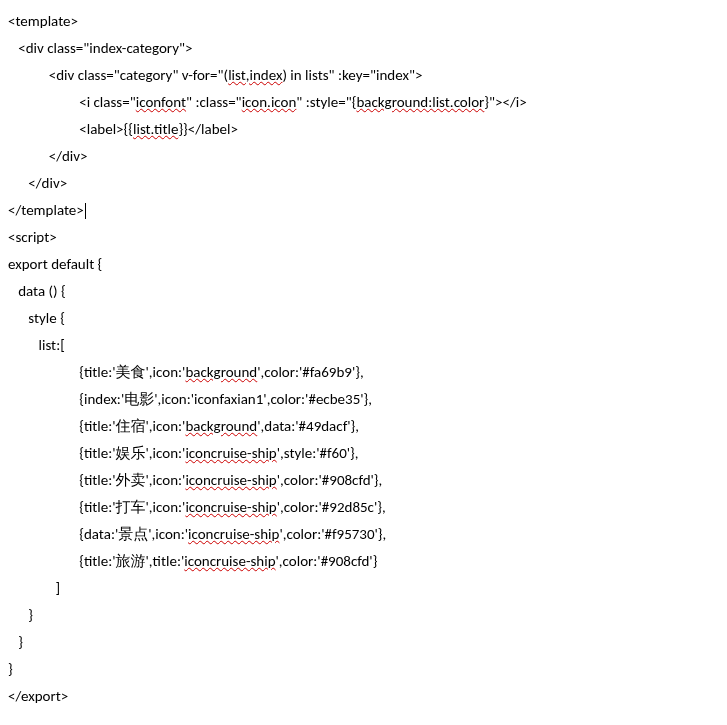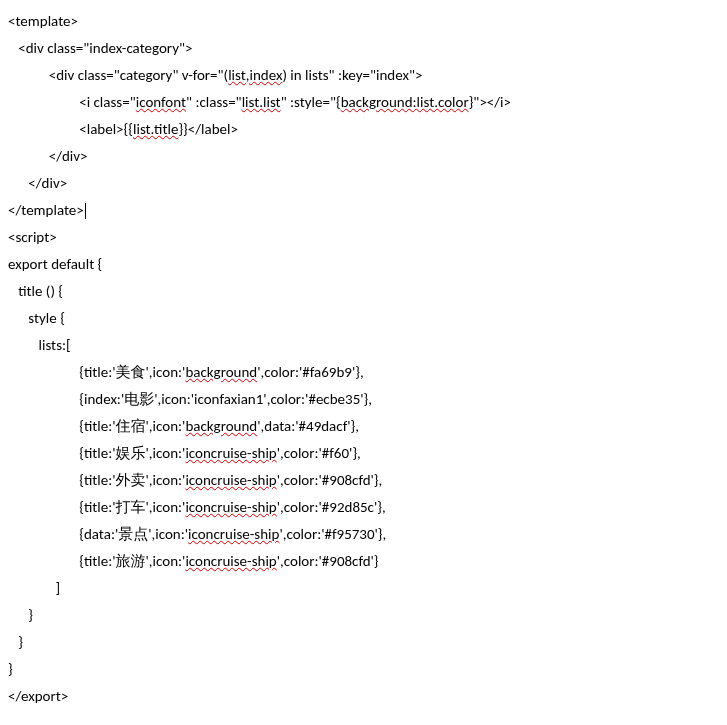--- a/index.html
+++ b/index.html
@@ -30,35 +30,35 @@
       vertical-align: text-bottom;
       margin-left: 1px;
     }
   </style>
 </head>
 <body>
 
 <div class="code-block"><span>&lt;template&gt;</span>
 <span>   &lt;div class="index-category"&gt;</span>
 <span>            &lt;div class="category" v-for="(</span><span class="squiggle">list,index</span><span>) in lists" :key="index"&gt;</span>
-<span>                     &lt;i class="</span><span class="squiggle">iconfont</span><span>" :class="</span><span class="squiggle">list.list</span><span>" :style="{</span><span class="squiggle">background:list.color</span><span>}"&gt;&lt;/i&gt;</span>
+<span>                     &lt;i class="</span><span class="squiggle">iconfont</span><span>" :class="</span><span class="squiggle">icon.icon</span><span>" :style="{</span><span class="squiggle">background:list.color</span><span>}"&gt;&lt;/i&gt;</span>
 <span>                     &lt;label&gt;{{</span><span class="squiggle">list.title</span><span>}}&lt;/label&gt;</span>
 <span>            &lt;/div&gt;</span>
 <span>      &lt;/div&gt;</span>
 <span>&lt;/template&gt;</span><span class="cursor"></span>
 <span>&lt;script&gt;</span>
 <span>export default {</span>
-<span>   title () {</span>
+<span>   data () {</span>
 <span>      style {</span>
-<span>         lists:[</span>
+<span>         list:[</span>
 <span>                     </span><span>{title:'美食',icon:'</span><span class="squiggle">background</span><span>',color:'#fa69b9'},</span>
 <span>                     </span><span>{index:'电影',icon:'iconfaxian1',color:'#ecbe35'},</span>
 <span>                     </span><span>{title:'住宿',icon:'</span><span class="squiggle">background</span><span>',data:'#49dacf'},</span>
-<span>                     </span><span>{title:'娱乐',icon:'</span><span class="squiggle">iconcruise-ship</span><span>',color:'#f60'},</span>
+<span>                     </span><span>{title:'娱乐',icon:'</span><span class="squiggle">iconcruise-ship</span><span>',style:'#f60'},</span>
 <span>                     </span><span>{title:'外卖',icon:'</span><span class="squiggle">iconcruise-ship</span><span>',color:'#908cfd'},</span>
 <span>                     </span><span>{title:'打车',icon:'</span><span class="squiggle">iconcruise-ship</span><span>',color:'#92d85c'},</span>
 <span>                     </span><span>{data:'景点',icon:'</span><span class="squiggle">iconcruise-ship</span><span>',color:'#f95730'},</span>
-<span>                     </span><span>{title:'旅游',icon:'</span><span class="squiggle">iconcruise-ship</span><span>',color:'#908cfd'}</span>
+<span>                     </span><span>{title:'旅游',title:'</span><span class="squiggle">iconcruise-ship</span><span>',color:'#908cfd'}</span>
 <span>              ]</span>
 <span>      }</span>
 <span>   }</span>
 <span>}</span>
 <span>&lt;/</span><span>export</span><span>&gt;</span></div>
 
 </body></html>

